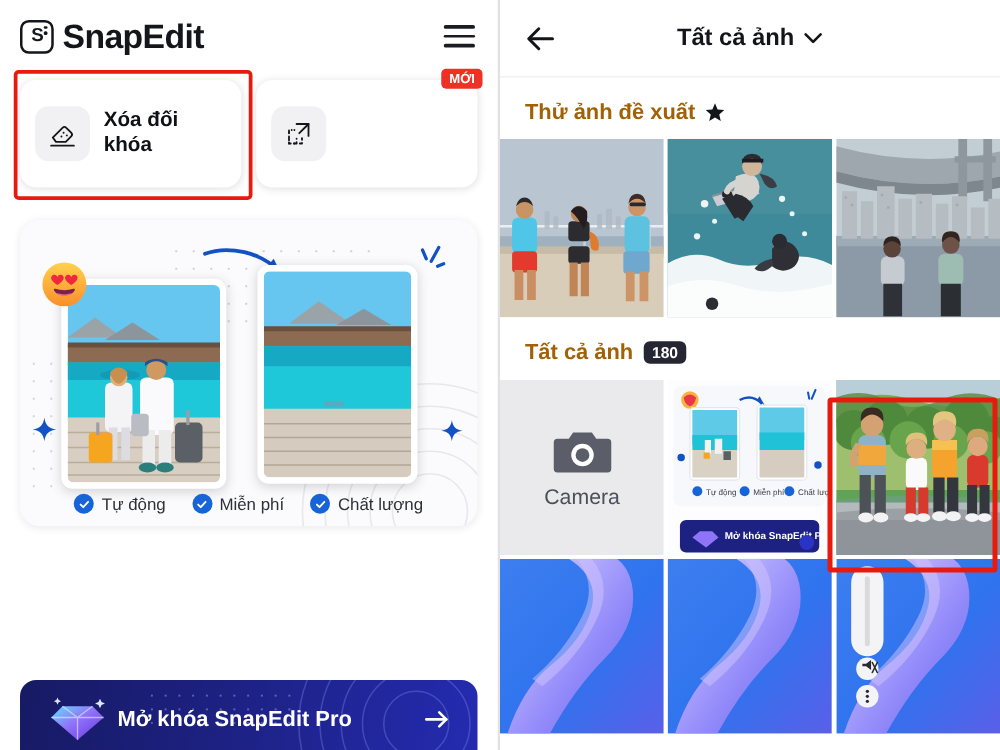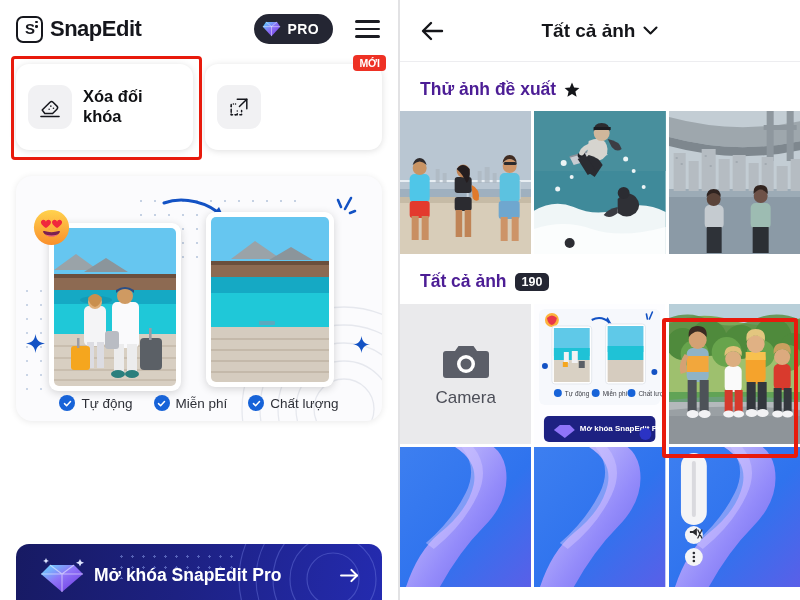--- a/index.html
+++ b/index.html
@@ -22,21 +22,21 @@
   }
   .logo-wrap { display:flex; align-items:center; gap:7px; }
   .logo-mark {
     width:27px; height:27px; border:2.6px solid #15161c; border-radius:7px;
     position:relative; display:flex; align-items:center; justify-content:center;
     font-size:15px; font-weight:bold; color:#15161c; line-height:1;
   }
   .logo-mark .s-ch { position:relative; top:-1px; letter-spacing:-1px; }
   .logo-dots { position:absolute; right:3px; top:3px; display:flex; flex-direction:column; gap:2px; }
   .logo-dots i { width:2.6px; height:2.6px; background:#15161c; border-radius:50%; display:block; }
-  .logo-text { font-size:22px; font-weight:bold; color:#15161c; letter-spacing:-0.5px; }
+  .logo-text { font-size:27px; font-weight:bold; color:#15161c; letter-spacing:-0.5px; }
   .header-spacer { flex:1; }
   .pro-pill {
     background:#242633; border-radius:999px; height:30px;
     display:flex; align-items:center; gap:6px; padding:0 14px 0 8px;
   }
   .pro-pill .gem { width:19px; height:16px; }
   .pro-pill .pro-label { color:#fff; font-size:14px; font-weight:bold; letter-spacing:0.4px; }
   .hamburger { width:25px; display:flex; flex-direction:column; gap:5px; margin-left:14px; }
   .hamburger i { display:block; height:2.6px; background:#1b1c22; border-radius:2px; }
 
@@ -127,21 +127,21 @@
   }
   .back-arrow { width:26px; height:26px; cursor:pointer; }
   .gal-title-wrap {
     position:absolute; left:0; right:0; display:flex; align-items:center;
     justify-content:center; gap:8px; pointer-events:none;
   }
   .gal-title { font-size:19px; font-weight:bold; color:#141519; }
   .chev { width:15px; height:9px; }
 
   .sec-head { padding:17px 20px 11px; display:flex; align-items:center; gap:8px; }
-  .sec-title { font-size:17.5px; font-weight:bold; color:#4c1d95; }
+  .sec-title { font-size:17.5px; font-weight:bold; color:#a16207; }
   .star-ico { width:16px; height:16px; }
   .count-badge {
     background:#242633; color:#fff; font-size:12.5px; font-weight:bold;
     padding:2px 7px; border-radius:5px;
   }
 
   .sug-row { display:flex; gap:3px; height:143px; }
   .sug-cell { flex:1; position:relative; overflow:hidden; }
 
   .grid-row { display:flex; gap:3px; }
@@ -167,34 +167,20 @@
       <div class="logo-mark">
         <span class="s-ch">S</span>
         <span class="logo-dots">
             <i></i>
             <i></i>
           </span>
       </div>
       <div class="logo-text">SnapEdit</div>
     </div>
     <div class="header-spacer"></div>
-    <div class="pro-pill">
-      <svg class="gem" viewBox="0 0 24 20">
-        <defs>
-            <linearGradient id="gemg" x1="0" y1="0" x2="1" y2="1">
-          <stop offset="0" stop-color="#56d8ff"></stop>
-              <stop offset="0.5" stop-color="#8a6cf6"></stop>
-              <stop offset="1" stop-color="#6d3ae0"></stop>
-        </linearGradient>
-          </defs>
-        <path d="M5 1h14l4 6-11 12L1 7z" fill="url(#gemg)"></path>
-        <path d="M5 1 L12 7 L19 1 M1 7h22 M12 7v12" stroke="#ffffff" stroke-opacity=".55" stroke-width="1" fill="none"></path>
-      </svg>
-      <span class="pro-label">PRO</span>
-    </div>
     <div class="hamburger">
         <i></i>
         <i></i>
         <i></i>
       </div>
   </div>
 
   <div class="tools-row">
     <div class="tool-card">
       <div class="tool-icon">
@@ -542,21 +528,21 @@
           <circle cx="92" cy="85" r="7" fill="#6e5248"></circle>
           <path d="M85 83 q7-9 14 0 q1-9-7-9 q-8 0-7 9z" fill="#32241f"></path>
           <rect x="84" y="116" width="16" height="26" fill="#2b2f34"></rect>
         </g>
       </svg>
     </div>
   </div>
 
   <div class="sec-head">
     <span class="sec-title">Tất cả ảnh</span>
-    <span class="count-badge">190</span>
+    <span class="count-badge">180</span>
   </div>
 
   <div class="grid-row" id="gridrow1">
     <div class="grid-cell">
       <div class="cam-tile">
         <svg viewBox="0 0 48 40">
           <path d="M4 10 h9 l3.5-5 h15 L35 10 h9 a3 3 0 0 1 3 3 v21 a3 3 0 0 1 -3 3 H4 a3 3 0 0 1 -3-3 V13 a3 3 0 0 1 3-3z" fill="#5b5e68"></path>
           <circle cx="24" cy="23" r="9" fill="#fff"></circle>
             <circle cx="24" cy="23" r="5.5" fill="#5b5e68"></circle>
         </svg>

